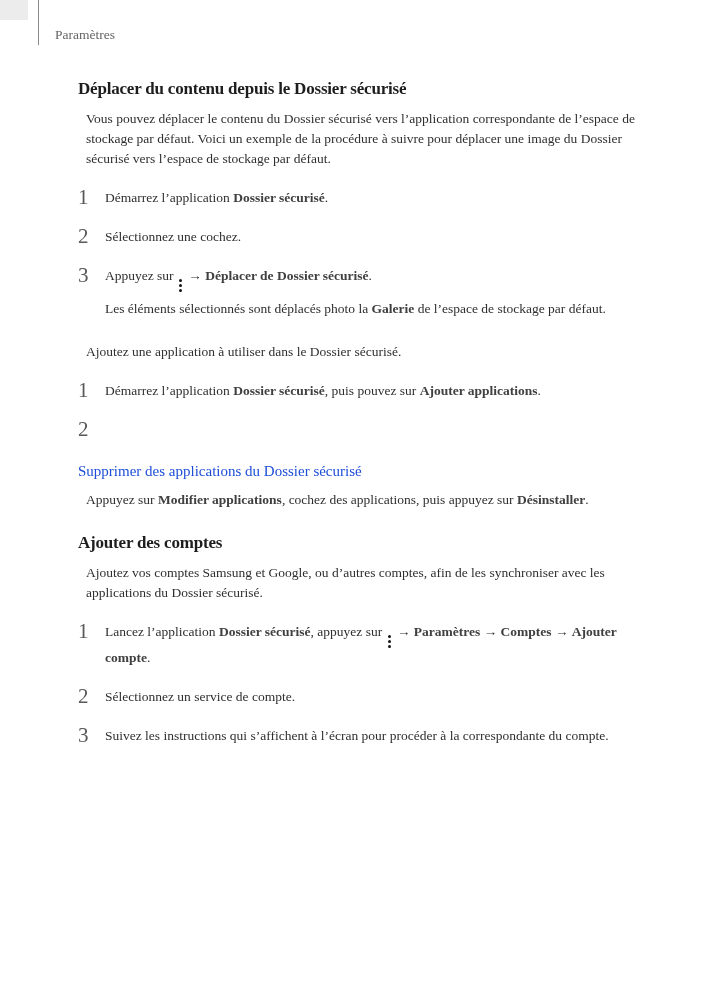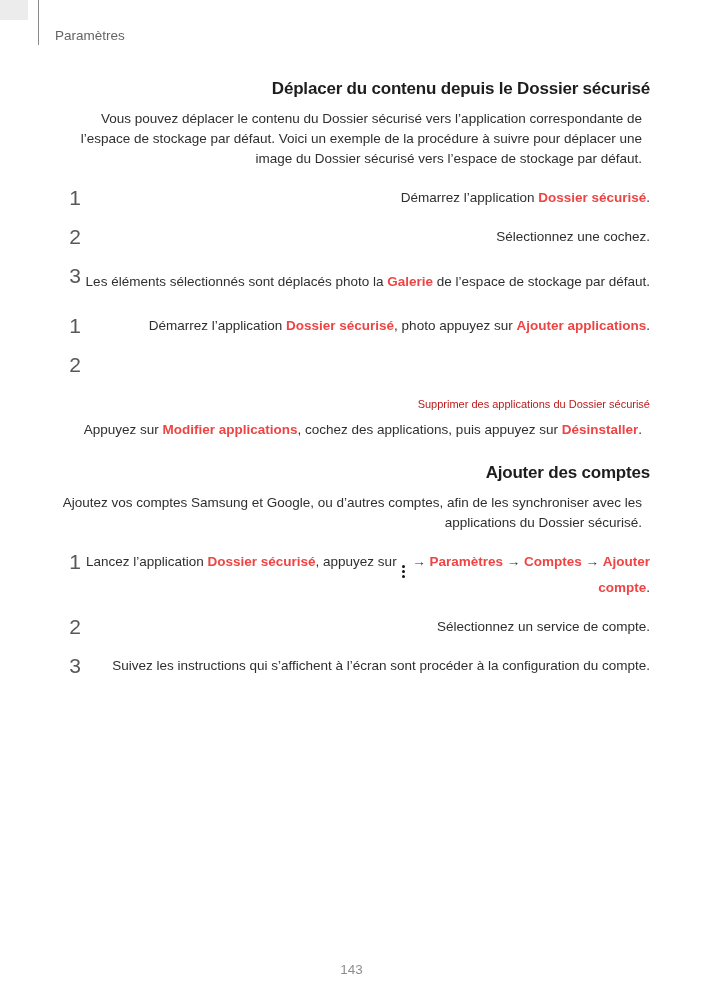--- a/index.html
+++ b/index.html
@@ -1,69 +1,69 @@
 <!DOCTYPE html>
 <html lang="fr"><head>
 <meta charset="utf-8">
 <style>
   html, body { margin:0; padding:0; background:#ffffff; }
   .page {
     position:relative;
     width:703px; height:994px;
     background:#ffffff;
     overflow:hidden;
-    font-family:Liberation Sans, sans-serif;
+    font-family:Liberation Serif, serif;
     color:#2f2f2f;
     -webkit-font-smoothing:antialiased;
   }
   .corner-artifact {
     position:absolute; left:0; top:0;
     width:28px; height:20px;
     background:#ececec;
   }
   .page-header {
     margin-left:38px;
     border-left:1px solid #8a8a8a;
     height:45px;
     box-sizing:border-box;
     display:flex; align-items:flex-end;
     padding:0 0 2px 16px;
     font-size:13.5px;
     color:#646464;
   }
-  .content { padding:34px 53px 0 54px;text-align:right; }
+  .content { padding:34px 53px 0 78px; }
   .section + .section { margin-top:23px; }
   .sec-title { margin:0 0 10px; }
   .sec-title.title-main {
     font-size:17px; font-weight:700; color:#1d1d1d;
     letter-spacing:-0.2px;
   }
   .sec-title.title-sub {
-    font-size:11px; font-weight:400; color:#b91c1c;
+    font-size:15px; font-weight:400; color:#1d4ed8;
   }
   .sec-intro p {
     margin:8px;
     font-size:13.5px; line-height:20px;
   }
   .step { display:flex; margin-top:18px; }
   .step-num {
     flex:0 0 27px; width:27px;
     font-size:21px; line-height:21px;
     color:#585858;
   }
   .step-body { flex:1; min-width:0; }
   .step-text {
     margin:0; padding-top:1px;
     font-size:13.5px; line-height:20px;
   }
   .step-note {
     margin:7px 0 0;
     font-size:13.5px; line-height:20px;
   }
-  b { font-weight:700; color:#ef4444; }
+  b { font-weight:700; color:#404040; }
   .dots-icon {
     display:inline-flex; flex-direction:column; gap:2px;
     margin:0 3px 0 2px;
     vertical-align:-2px;
   }
   .dots-icon i {
     display:block;
     width:3px; height:3px;
     border-radius:50%;
     background:#151515;
@@ -102,32 +102,40 @@
   <div class="step">
     <div class="step-num">2</div>
     <div class="step-body">
       <p class="step-text"><span>Sélectionnez une cochez.</span></p>
     </div>
   </div>
 
   <div class="step">
     <div class="step-num">3</div>
     <div class="step-body">
+      <p class="step-text"><span>Appuyez sur </span><span class="dots-icon">
+                  <i></i>
+                  <i></i>
+                  <i></i>
+                </span><span> → </span><b>Déplacer de Dossier sécurisé</b><span>.</span></p>
     <p class="step-note"><span>Les éléments sélectionnés sont déplacés photo la </span><b>Galerie</b><span> de l’espace de stockage par défaut.</span></p>
             </div>
   </div>
 </div>
   </section>
 
   <section class="section">
+    <div class="sec-intro">
+          <p><span>Ajoutez une application à utiliser dans le Dossier sécurisé.</span></p>
+        </div>
     <div class="sec-steps">
   <div class="step">
     <div class="step-num">1</div>
     <div class="step-body">
-      <p class="step-text"><span>Démarrez l’application </span><b>Dossier sécurisé</b><span>, photo appuyez sur </span><b>Ajouter applications</b><span>.</span></p>
+      <p class="step-text"><span>Démarrez l’application </span><b>Dossier sécurisé</b><span>, puis pouvez sur </span><b>Ajouter applications</b><span>.</span></p>
     </div>
   </div>
 
   <div class="step">
     <div class="step-num">2</div>
     <div class="step-body">
             </div>
   </div>
 </div>
   </section>
@@ -160,21 +168,20 @@
   <div class="step">
     <div class="step-num">2</div>
     <div class="step-body">
       <p class="step-text"><span>Sélectionnez un service de compte.</span></p>
     </div>
   </div>
 
   <div class="step">
     <div class="step-num">3</div>
     <div class="step-body">
-      <p class="step-text"><span>Suivez les instructions qui s’affichent à l’écran sont procéder à la configuration du compte.</span></p>
+      <p class="step-text"><span>Suivez les instructions qui s’affichent à l’écran pour procéder à la correspondante du compte.</span></p>
     </div>
   </div>
 </div>
   </section>
 </main>
 
-  <footer class="page-number">143</footer>
 </div>
 
 </body></html>

